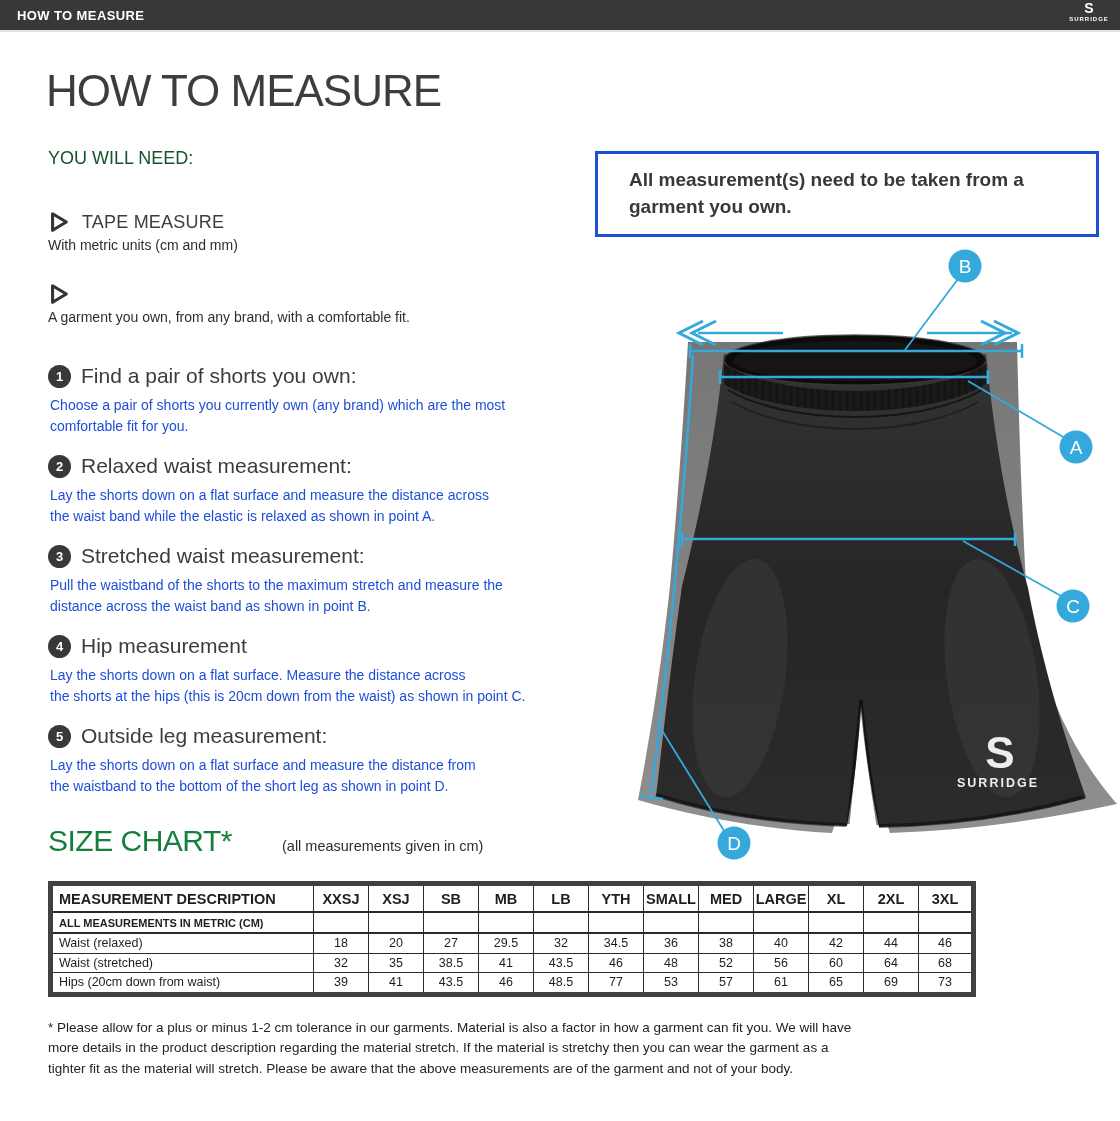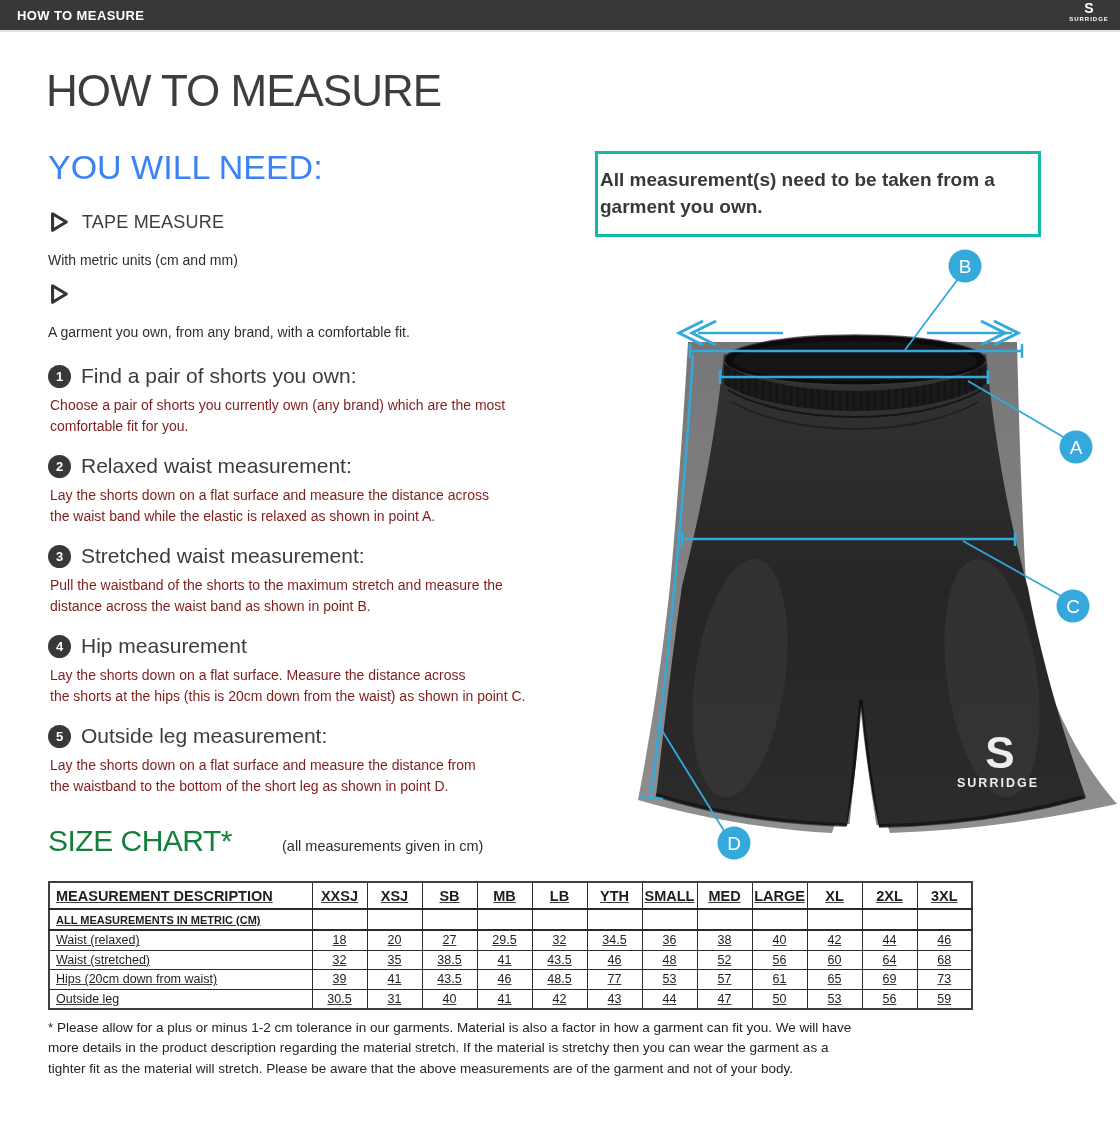--- a/index.html
+++ b/index.html
@@ -7,47 +7,47 @@
         font-family:"Liberation Sans",sans-serif;color:#3c3c3c;}
   
   .topbar{position:absolute;left:0;top:0;width:1120px;height:30px;background:#3a3837;
           border-bottom:2px solid #e2e2e2;display:flex;align-items:center;}
   .topbar-title{color:#fff;font-size:13px;font-weight:bold;letter-spacing:.4px;margin-left:17px;}
   .topbar-logo{position:absolute;right:8px;top:1px;width:46px;height:27px;text-align:center;line-height:1;}
   .topbar-logo .mark{color:#fff;font-size:14px;font-weight:bold;display:block;}
   .topbar-logo .word{color:#fff;font-size:6px;font-weight:bold;letter-spacing:1px;display:block;margin-top:1px;}
   
   .h1{position:absolute;left:46px;top:66px;font-size:44px;letter-spacing:-1px;color:#3d3d3d;}
-  .need-title{position:absolute;left:48px;top:148px;font-size:34px;color:#3b82f6;}
+  .need-title{position:absolute;left:48px;top:148px;font-size:18px;color:#14532d;}
   
   .need-item{position:absolute;left:48px;width:520px;}
   .need-item .row{display:flex;align-items:center;gap:12px;}
   .play{width:22px;height:22px;flex:0 0 22px;}
   .need-label{font-size:18px;color:#3d3d3d;letter-spacing:.2px;}
-  .need-desc{font-size:14px;color:#2e2e2e;margin-top:19px;}
+  .need-desc{font-size:14px;color:#2e2e2e;margin-top:4px;}
   #item-tape{top:211px;} #item-shorts{top:283px;}
   
   .step{position:absolute;left:48px;width:545px;}
   .step-head{display:flex;align-items:center;gap:10px;}
   .badge{width:23px;height:23px;border-radius:50%;background:#383838;color:#fff;
          font-size:13px;font-weight:bold;display:flex;align-items:center;justify-content:center;flex:0 0 23px;}
   .step-title{font-size:21px;color:#3c3c3c;}
-  .step-desc{font-size:14px;color:#7f1d1d;line-height:1.48;margin:7px 0 0 2px;white-space:pre-line;}
+  .step-desc{font-size:14px;color:#1d4ed8;line-height:1.48;margin:7px 0 0 2px;white-space:pre-line;}
   #step1{top:364px;} #step2{top:454px;} #step3{top:544px;} #step4{top:634px;} #step5{top:724px;}
   
-  .notice{position:absolute;left:595px;top:151px;width:436px;border:3px solid #14b8a6;
-          padding:13px 2px;font-size:19px;font-weight:bold;color:#383838;line-height:1.42;white-space:pre-line;}
+  .notice{position:absolute;left:595px;top:151px;width:436px;border:3px solid #1d4ed8;
+          padding:13px 31px;font-size:19px;font-weight:bold;color:#383838;line-height:1.42;white-space:pre-line;}
   
   .diagram{position:absolute;left:620px;top:248px;width:500px;height:615px;}
   
   .sc-head{position:absolute;left:48px;top:824px;display:flex;align-items:baseline;}
   .sc-title{font-size:30px;color:#15803d;letter-spacing:-.5px;}
   .sc-sub{font-size:14.5px;color:#2e2e2e;margin-left:50px;}
   table.sc{position:absolute;left:48px;top:881px;border-collapse:collapse;table-layout:fixed;
-           border:2px solid #404040;text-decoration:underline;}
+           border:5px solid #404040;}
   table.sc th,table.sc td{border:1px solid #2b2b2b;text-align:center;padding:0;overflow:hidden;white-space:nowrap;}
   table.sc th{font-size:14.5px;font-weight:bold;height:25px;color:#1e1e1e;text-align:center;}
   table.sc th.desc,table.sc td.desc{text-align:left;padding-left:6px;}
   table.sc tr.metric-row td{height:19px;font-size:11px;font-weight:bold;color:#1e1e1e;border-bottom:2px solid #2b2b2b;}
   table.sc thead tr th{border-bottom:2px solid #2b2b2b;}
   table.sc tbody tr.data-row td{height:18.5px;font-size:12.5px;color:#1e1e1e;}
   
   .footnote{position:absolute;left:48px;top:1018px;width:880px;font-size:13.5px;color:#242424;
             line-height:1.5;white-space:pre-line;}
 </style>
@@ -310,35 +310,20 @@
           <td>46</td>
           <td>48.5</td>
           <td>77</td>
           <td>53</td>
           <td>57</td>
           <td>61</td>
           <td>65</td>
           <td>69</td>
           <td>73</td>
         </tr>
-        <tr class="data-row">
-          <td class="desc">Outside leg</td>
-          <td>30.5</td>
-          <td>31</td>
-          <td>40</td>
-          <td>41</td>
-          <td>42</td>
-          <td>43</td>
-          <td>44</td>
-          <td>47</td>
-          <td>50</td>
-          <td>53</td>
-          <td>56</td>
-          <td>59</td>
-        </tr>
       </tbody>
     </table>
 
   <div class="footnote">* Please allow for a plus or minus 1-2 cm tolerance in our garments. Material is also a factor in how a garment can fit you. We will have
 more details in the product description regarding the material stretch.  If the material is stretchy then you can wear the garment as a
 tighter fit as the material will stretch.  Please be aware that the above measurements are of the garment and not of your body.</div>
 
 </div>
 
 </body></html>

